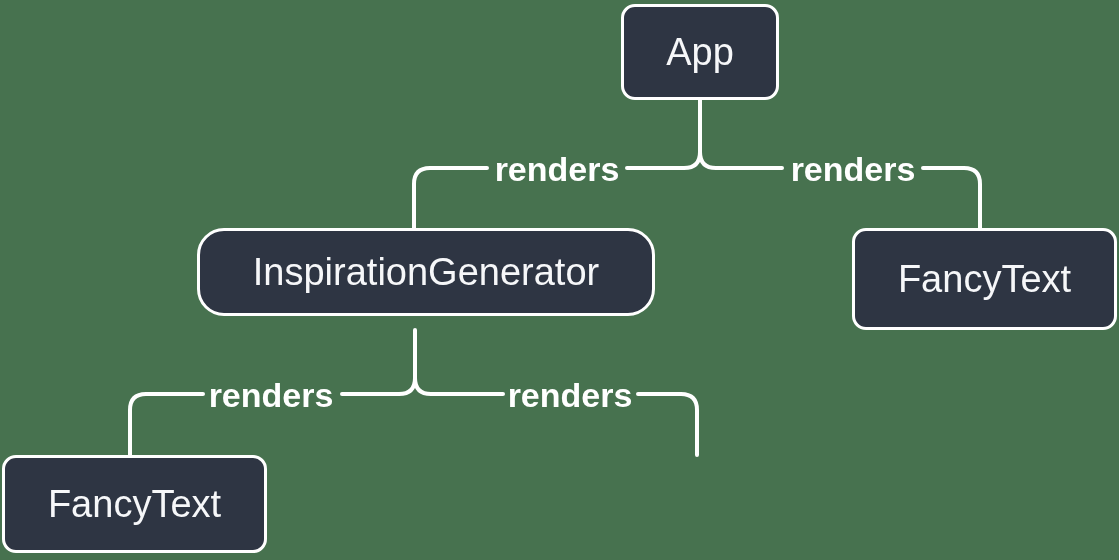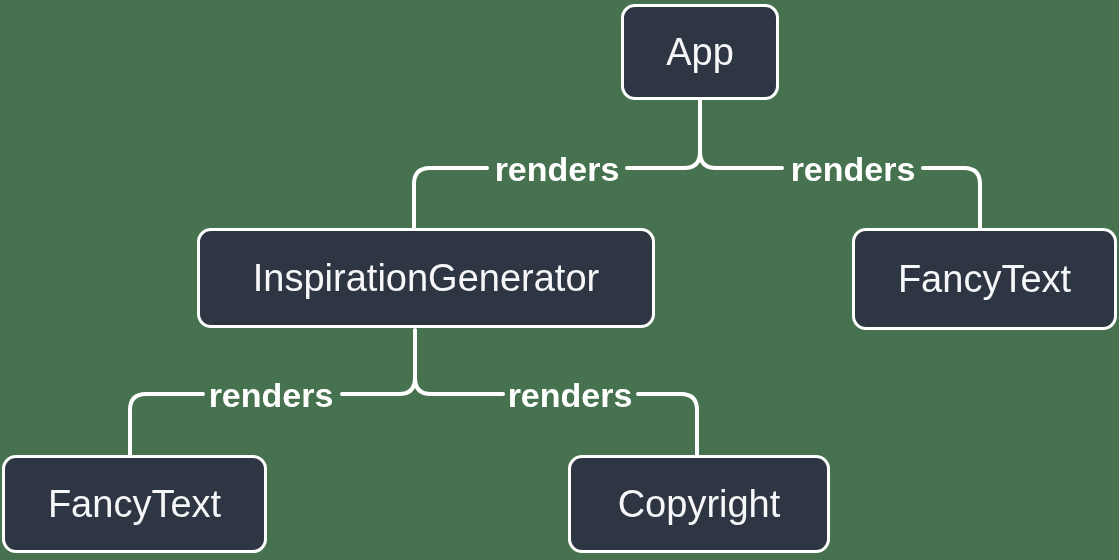--- a/index.html
+++ b/index.html
@@ -35,21 +35,21 @@
     background: #2E3543;
     border: 3.5px solid #FFFFFF;
     border-radius: 14px;
     color: #F6F7F9;
     font-size: 38px;
     font-weight: 400;
     box-sizing: border-box;
     white-space: nowrap;
   }
   .node-app              { left: 621px; top: 4px;   width: 158px; height: 96px;  }
-  .node-inspiration      { left: 197px; top: 228px; width: 458px; height: 100px; }
+  .node-inspiration      { left: 197px; top: 228px; width: 458px; height: 88px; border-radius: 27px; }
   .node-fancytext-right  { left: 852px; top: 228px; width: 265px; height: 102px; }
   .node-fancytext-left   { left: 2px;   top: 455px; width: 265px; height: 98px;  }
   .node-copyright        { left: 568px; top: 455px; width: 262px; height: 98px;  }
   .edge-label {
     position: absolute;
     transform: translate(-50%, -50%);
     color: #FFFFFF;
     font-size: 34px;
     font-weight: 700;
     white-space: nowrap;
@@ -80,21 +80,20 @@
   </svg>
 
   <div class="node node-app">App</div>
 
   <div class="node node-inspiration">InspirationGenerator</div>
 
   <div class="node node-fancytext-right">FancyText</div>
 
   <div class="node node-fancytext-left">FancyText</div>
 
-  <div class="node node-copyright">Copyright</div>
 
   <span class="edge-label edge-label-1">renders</span>
 
   <span class="edge-label edge-label-2">renders</span>
 
   <span class="edge-label edge-label-3">renders</span>
 
   <span class="edge-label edge-label-4">renders</span>
 
 </div>

